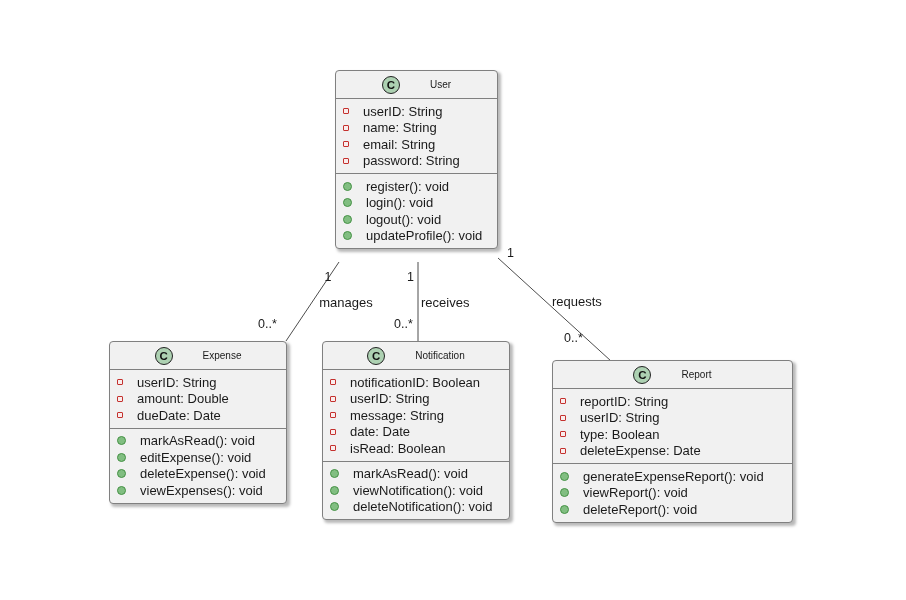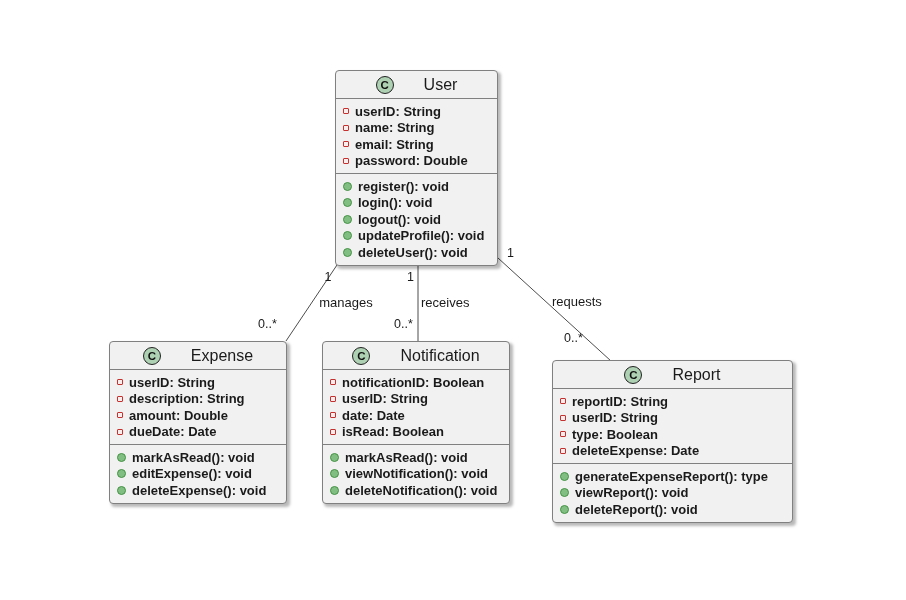--- a/index.html
+++ b/index.html
@@ -64,34 +64,33 @@
     height: 18px;
     border-radius: 50%;
     background: var(--badge-fill);
     border: 1px solid var(--badge-border);
     font-size: 11.5px;
     font-weight: bold;
     color: #111;
     flex: 0 0 auto;
   }
   .cls-name {
-    font-size: 16px;
+    font-size: 10px;
     color: var(--text);
     white-space: nowrap;
     padding-left: 24px;
   }
   .cls-section { padding: 4px 0; }
   .cls-section.attrs { border-bottom: 1px solid var(--box-border); }
   .member-row {
     display: flex;
     align-items: center;
-    gap: 6px;
+    gap: 14px;
     height: 16.5px;
     padding: 0 7px;
-    font-weight: bold;
   }
   .marker { flex: 0 0 auto; }
   .marker.square {
     width: 6px; height: 6px;
     border: 1.5px solid var(--attribute-marker);
     background: #F9EDED;
     border-radius: 1px;
   }
   .marker.circle {
     width: 9px; height: 9px;
@@ -141,102 +140,102 @@
         <div class="member-row">
           <span class="marker square"></span>
           <span class="member-text">name: String</span>
         </div>
         <div class="member-row">
           <span class="marker square"></span>
           <span class="member-text">email: String</span>
         </div>
         <div class="member-row">
           <span class="marker square"></span>
-          <span class="member-text">password: Double</span>
+          <span class="member-text">password: String</span>
         </div>
       </div>
     <div class="cls-section methods">
         <div class="member-row">
           <span class="marker circle"></span>
           <span class="member-text">register(): void</span>
         </div>
         <div class="member-row">
           <span class="marker circle"></span>
           <span class="member-text">login(): void</span>
         </div>
         <div class="member-row">
           <span class="marker circle"></span>
           <span class="member-text">logout(): void</span>
         </div>
         <div class="member-row">
           <span class="marker circle"></span>
           <span class="member-text">updateProfile(): void</span>
         </div>
-        <div class="member-row">
-          <span class="marker circle"></span>
-          <span class="member-text">deleteUser(): void</span>
-        </div>
       </div>
   </div>
 
   <div class="uml-class" style="left:109px; top:341px; width:178px;">
     <div class="cls-header">
       <span class="badge">C</span>
       <span class="cls-name">Expense</span>
     </div>
     <div class="cls-section attrs">
         <div class="member-row">
           <span class="marker square"></span>
           <span class="member-text">userID: String</span>
         </div>
         <div class="member-row">
           <span class="marker square"></span>
-          <span class="member-text">description: String</span>
-        </div>
-        <div class="member-row">
-          <span class="marker square"></span>
           <span class="member-text">amount: Double</span>
         </div>
         <div class="member-row">
           <span class="marker square"></span>
           <span class="member-text">dueDate: Date</span>
         </div>
       </div>
     <div class="cls-section methods">
         <div class="member-row">
           <span class="marker circle"></span>
           <span class="member-text">markAsRead(): void</span>
         </div>
         <div class="member-row">
           <span class="marker circle"></span>
           <span class="member-text">editExpense(): void</span>
         </div>
         <div class="member-row">
           <span class="marker circle"></span>
           <span class="member-text">deleteExpense(): void</span>
         </div>
+        <div class="member-row">
+          <span class="marker circle"></span>
+          <span class="member-text">viewExpenses(): void</span>
+        </div>
       </div>
   </div>
 
   <div class="uml-class" style="left:322px; top:341px; width:188px;">
     <div class="cls-header">
       <span class="badge">C</span>
       <span class="cls-name">Notification</span>
     </div>
     <div class="cls-section attrs">
         <div class="member-row">
           <span class="marker square"></span>
           <span class="member-text">notificationID: Boolean</span>
         </div>
         <div class="member-row">
           <span class="marker square"></span>
           <span class="member-text">userID: String</span>
         </div>
         <div class="member-row">
           <span class="marker square"></span>
+          <span class="member-text">message: String</span>
+        </div>
+        <div class="member-row">
+          <span class="marker square"></span>
           <span class="member-text">date: Date</span>
         </div>
         <div class="member-row">
           <span class="marker square"></span>
           <span class="member-text">isRead: Boolean</span>
         </div>
       </div>
     <div class="cls-section methods">
         <div class="member-row">
           <span class="marker circle"></span>
@@ -272,21 +271,21 @@
           <span class="member-text">type: Boolean</span>
         </div>
         <div class="member-row">
           <span class="marker square"></span>
           <span class="member-text">deleteExpense: Date</span>
         </div>
       </div>
     <div class="cls-section methods">
         <div class="member-row">
           <span class="marker circle"></span>
-          <span class="member-text">generateExpenseReport(): type</span>
+          <span class="member-text">generateExpenseReport(): void</span>
         </div>
         <div class="member-row">
           <span class="marker circle"></span>
           <span class="member-text">viewReport(): void</span>
         </div>
         <div class="member-row">
           <span class="marker circle"></span>
           <span class="member-text">deleteReport(): void</span>
         </div>
       </div>

